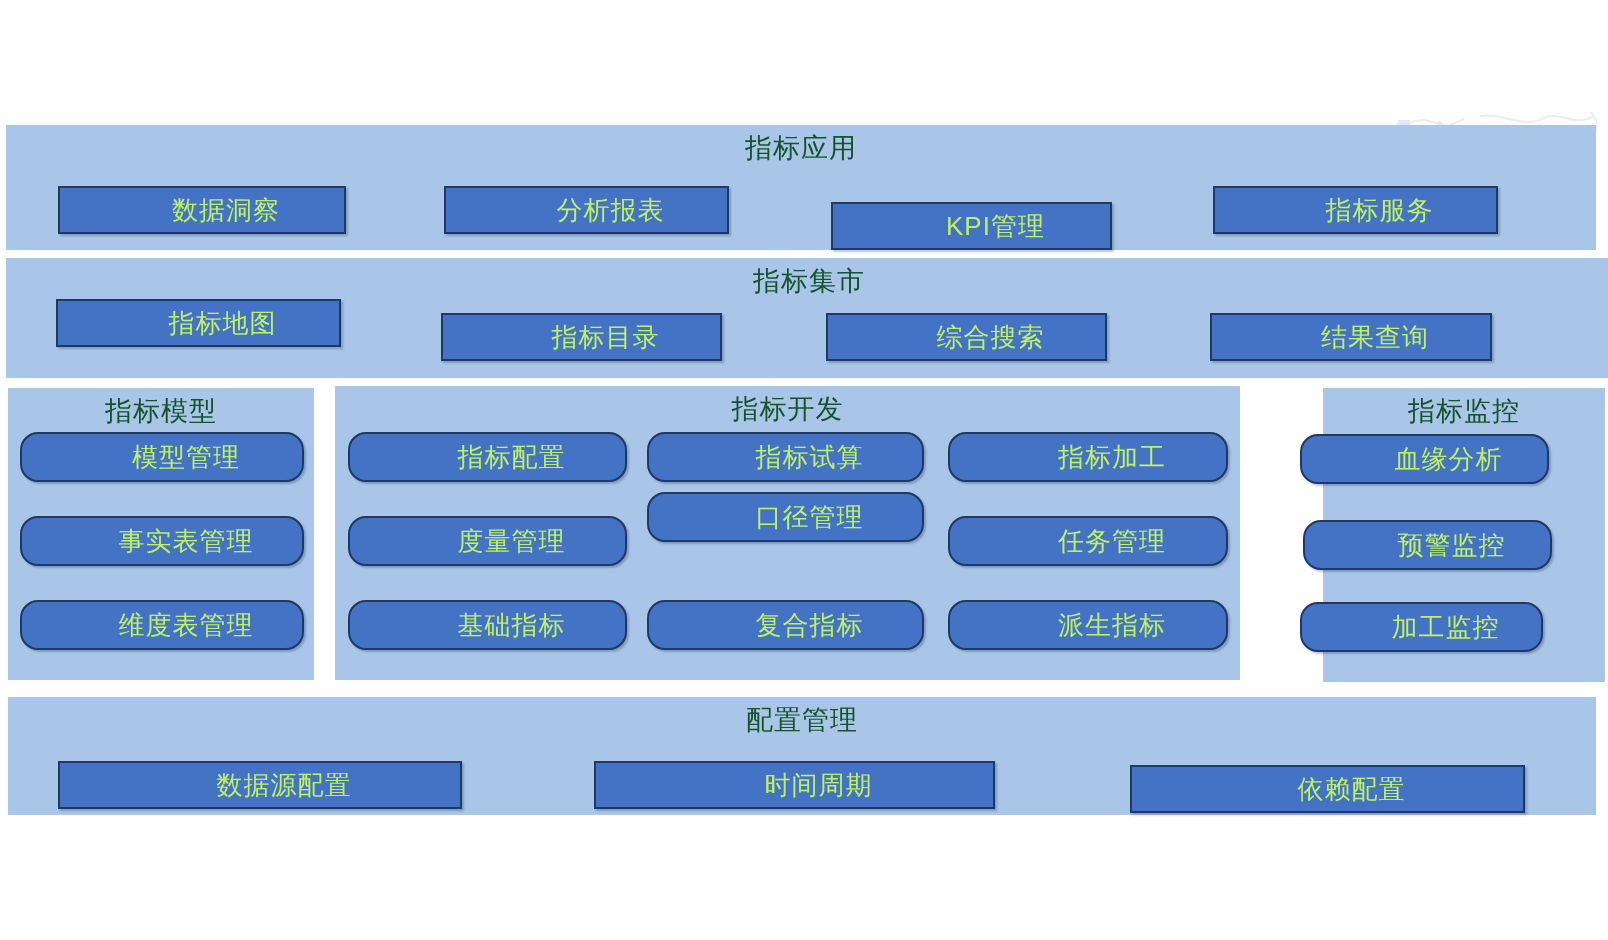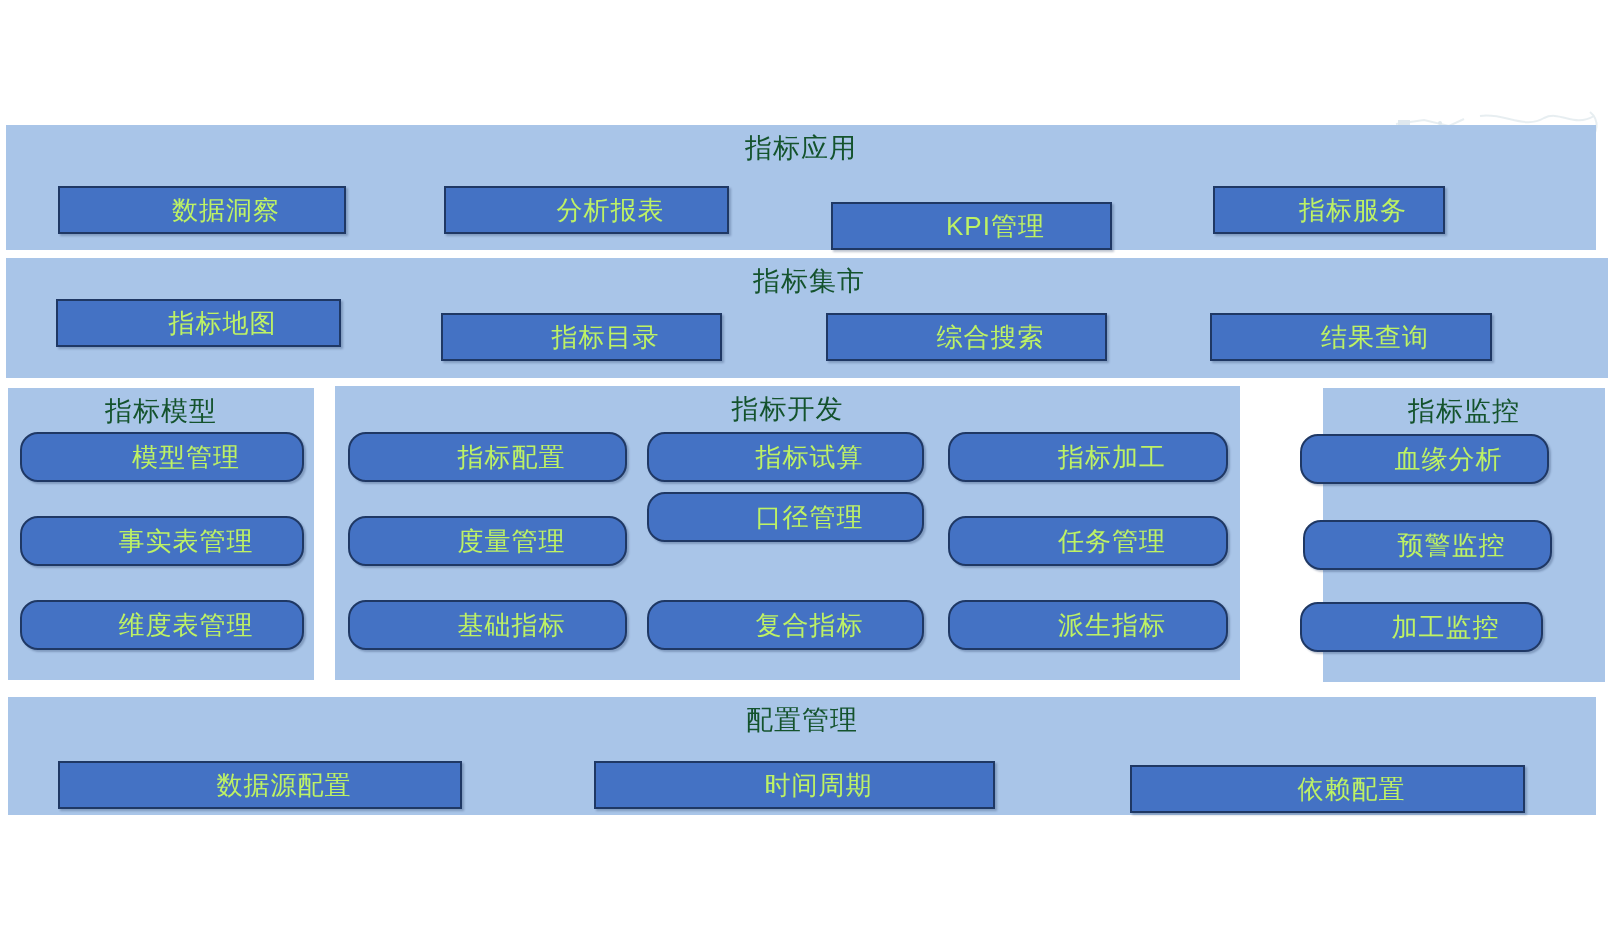--- a/index.html
+++ b/index.html
@@ -95,21 +95,21 @@
       <circle cx="46" cy="13" r="2" fill="#9fbccc"></circle>
     </svg>
   </div>
 
   <div class="panel" style="left:6px; top:125px; width:1590px; height:125px;">
     <div class="panel-title">指标应用</div>
   </div>
   <div class="tile band-tile" style="left:58px; top:186px; width:288px;">数据洞察</div>
   <div class="tile band-tile" style="left:444px; top:186px; width:285px;">分析报表</div>
   <div class="tile band-tile" style="left:831px; top:202px; width:281px;">KPI管理</div>
-  <div class="tile band-tile" style="left:1213px; top:186px; width:232px;text-align:right;">指标服务</div>
+  <div class="tile band-tile" style="left:1213px; top:186px; width:285px;text-align:right;">指标服务</div>
 
   <div class="panel" style="left:6px; top:258px; width:1606px; height:120px;">
     <div class="panel-title">指标集市</div>
   </div>
   <div class="tile band-tile" style="left:56px; top:299px; width:285px;">指标地图</div>
   <div class="tile band-tile" style="left:441px; top:313px; width:281px;">指标目录</div>
   <div class="tile band-tile" style="left:826px; top:313px; width:281px;">综合搜索</div>
   <div class="tile band-tile" style="left:1210px; top:313px; width:282px;">结果查询</div>
 
   <div class="panel" style="left:8px; top:388px; width:306px; height:292px;">

